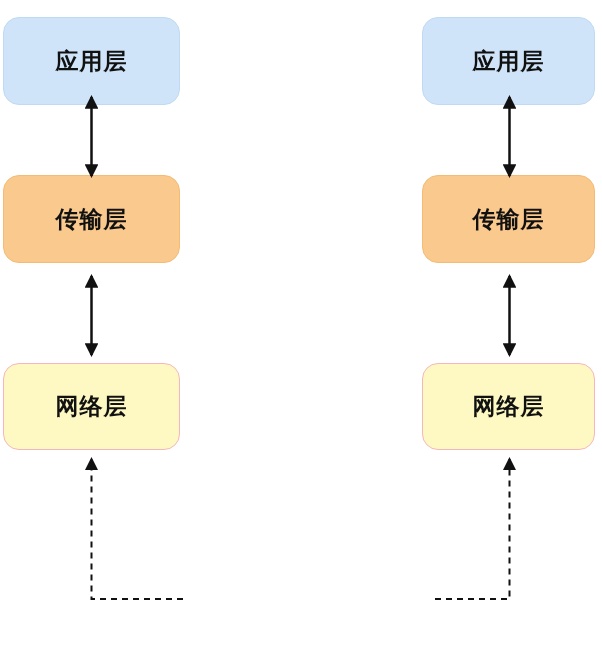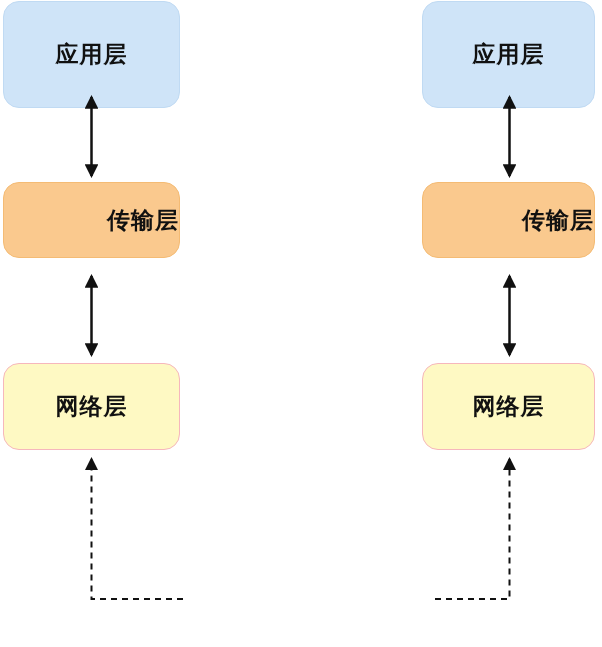--- a/index.html
+++ b/index.html
@@ -23,22 +23,22 @@
     justify-content: center;
     font-size: 23px;
     font-weight: 600;
     color: #111111;
     letter-spacing: 1px;
     box-sizing: border-box;
   }
   
   .col-left  { left: 3px;   width: 177px; }
   .col-right { left: 422px; width: 173px; }
-  .row-1 { top: 1px;   height: 107px; }
-  .row-2 { top: 182px; height: 76px; justify-content: flex-end; }
+  .row-1 { top: 17px;   height: 88px; }
+  .row-2 { top: 175px; height: 88px; }
   .row-3 { top: 363px; height: 87px; }
 
   
   .application { background: #cfe4f8; border: 1.5px solid #c0daf3; }
   .transport   { background: #fac98e; border: 1.5px solid #f4bb74; }
   .network     { background: #fef9c3; border: 1.5px solid #f6b7bc; }
   .interface   {
     background: #f9f6e8;
     border: 1.5px solid #f1ecd8;
     left: 183px; top: 552px; width: 252px; height: 91px;

